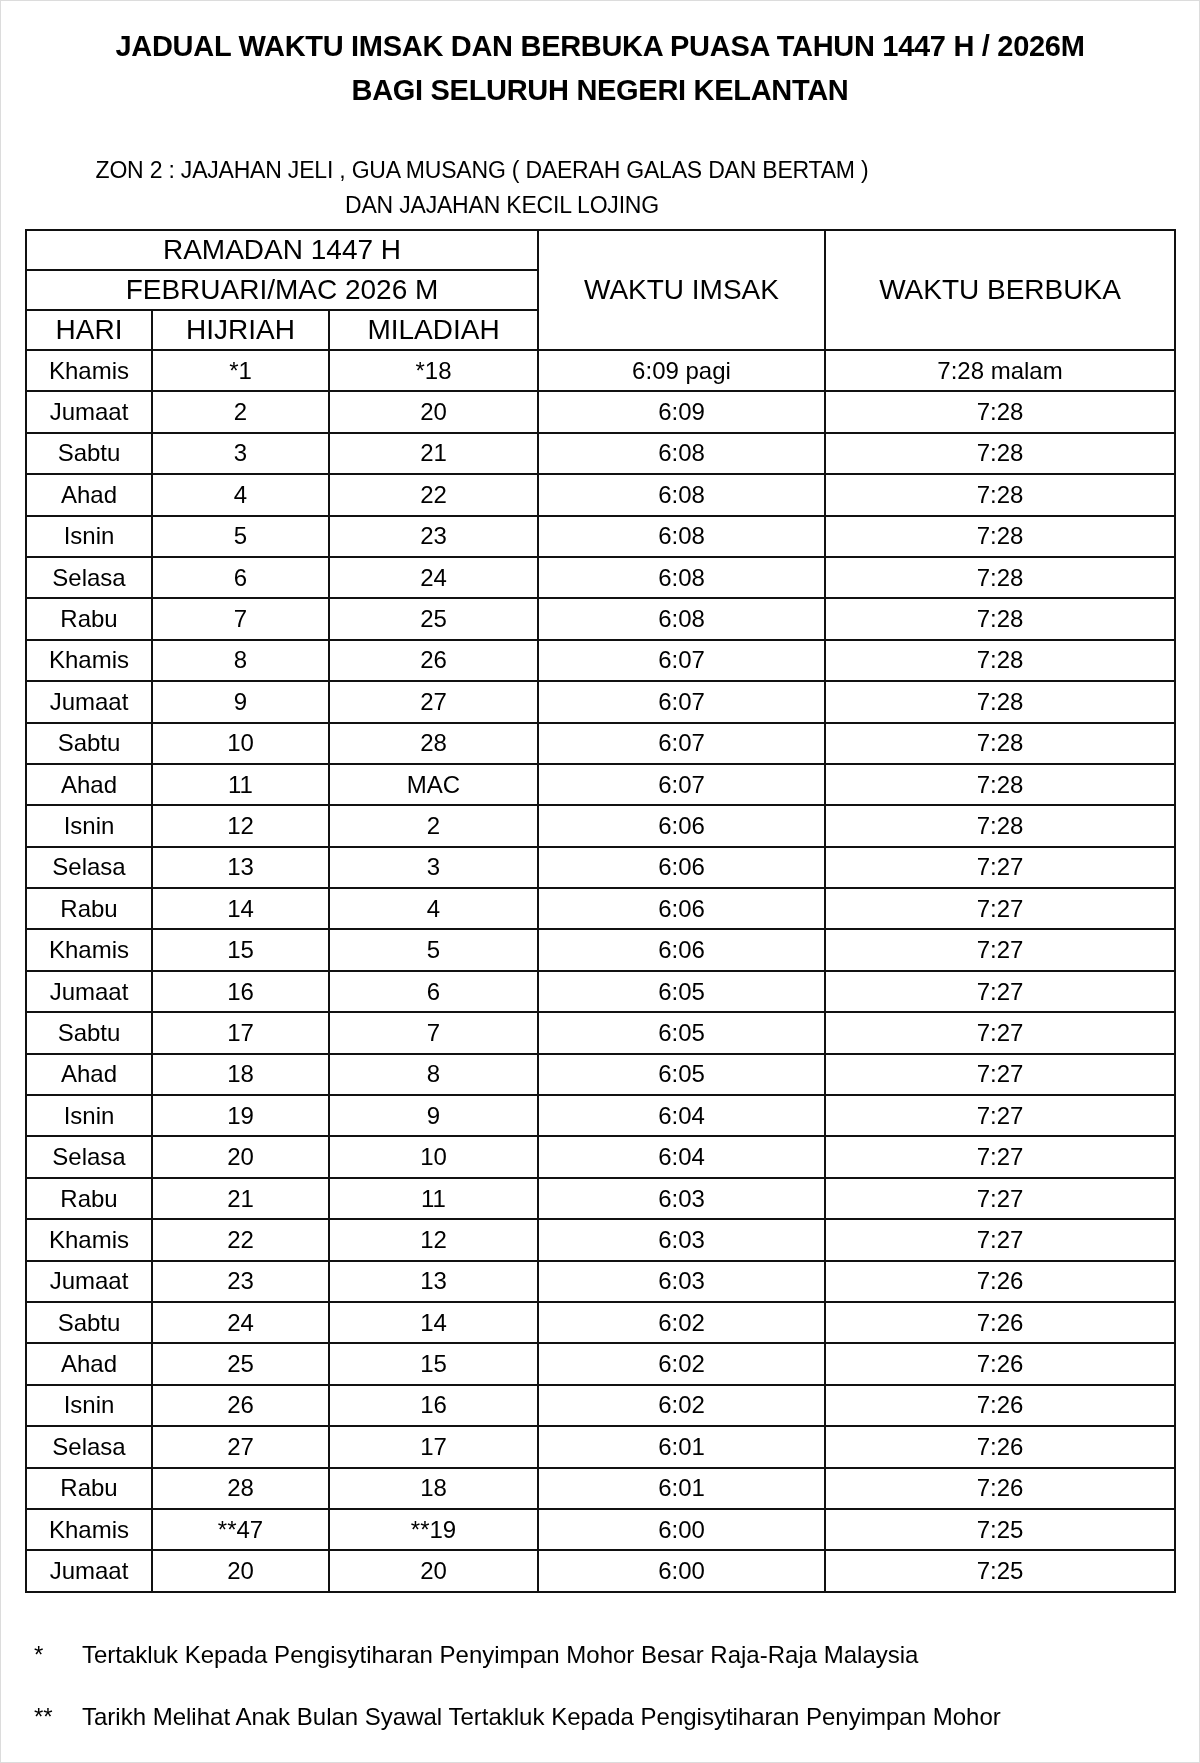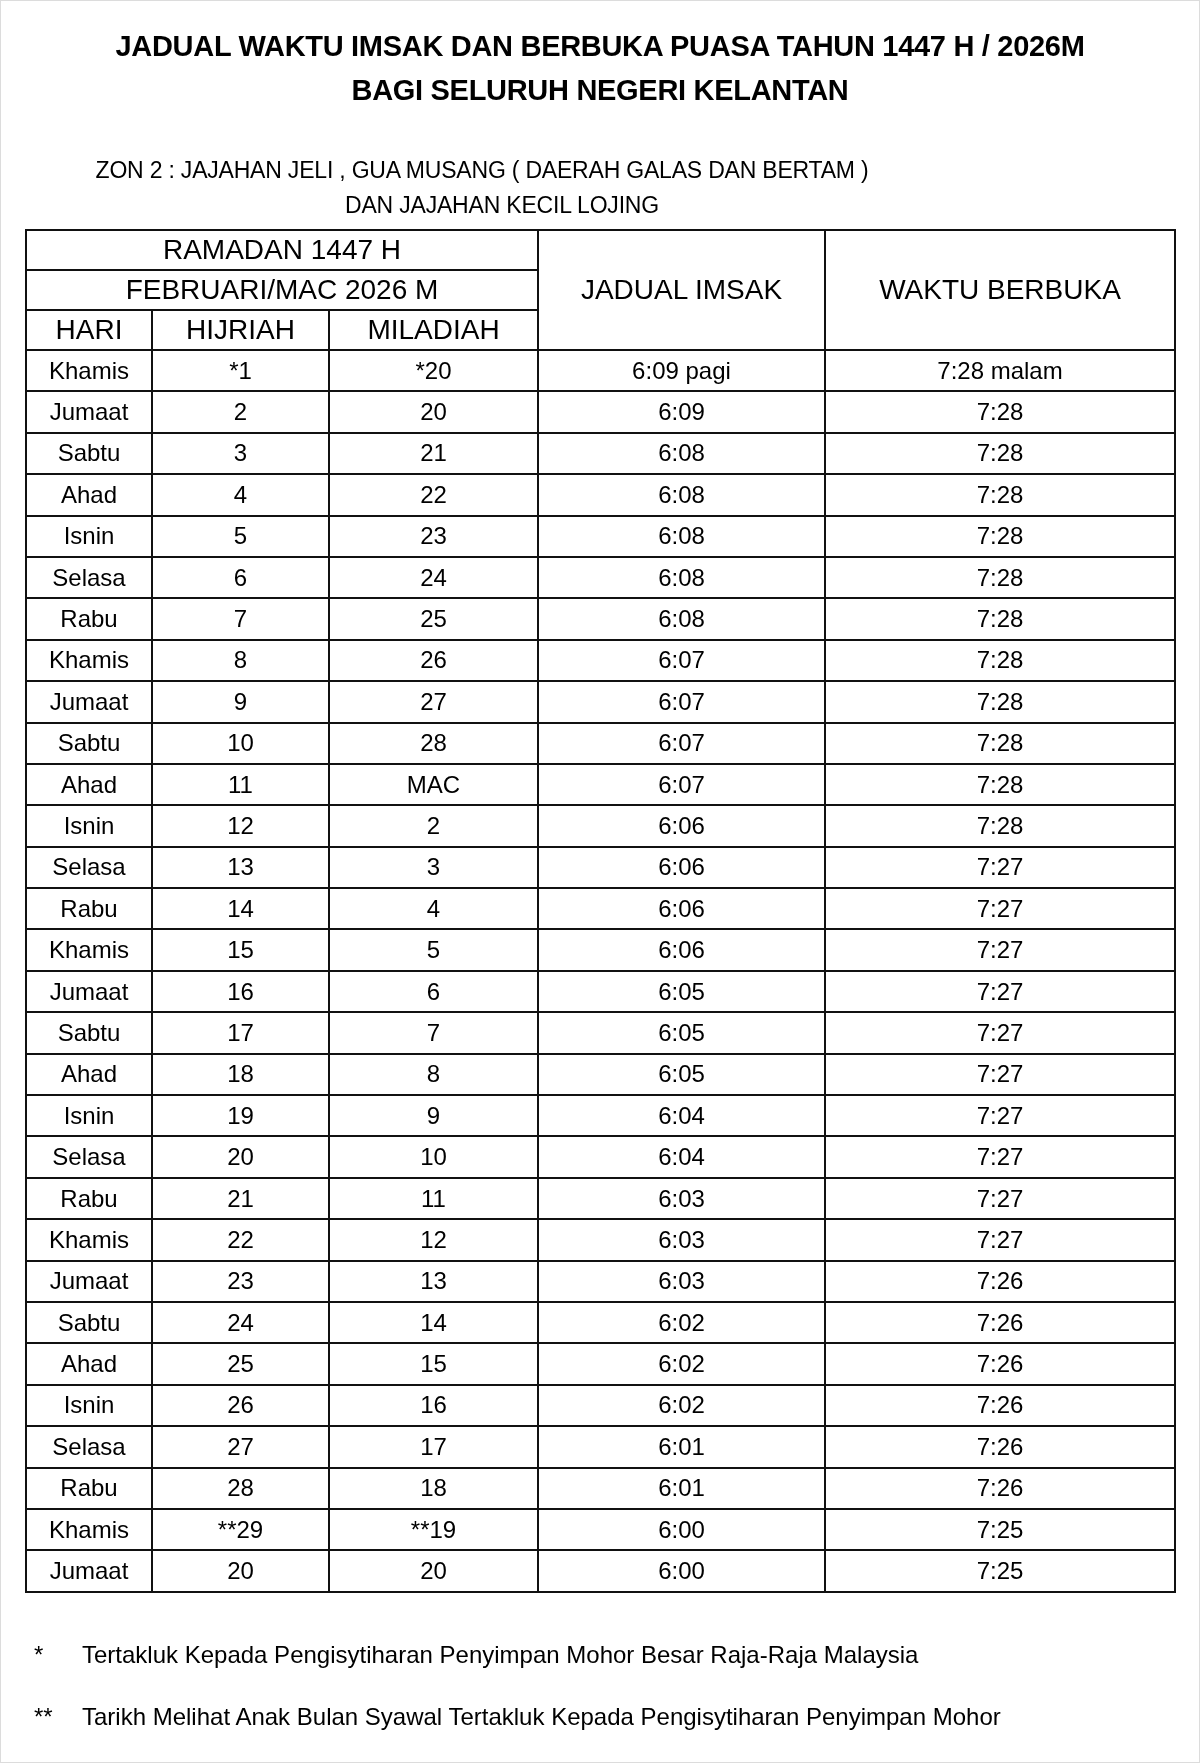--- a/index.html
+++ b/index.html
@@ -51,37 +51,37 @@
   <colgroup>
     <col class="c1">
       <col class="c2">
       <col class="c3">
       <col class="c4">
       <col class="c5">
   </colgroup>
   <thead>
     <tr>
       <th colspan="3">RAMADAN 1447 H</th>
-      <th rowspan="3">JADUAL IMSAK</th>
+      <th rowspan="3">WAKTU IMSAK</th>
       <th rowspan="3">WAKTU BERBUKA</th>
     </tr>
     <tr>
       <th colspan="3">FEBRUARI/MAC 2026 M</th>
     </tr>
     <tr>
       <th>HARI</th>
       <th>HIJRIAH</th>
       <th>MILADIAH</th>
     </tr>
   </thead>
   <tbody id="rows">
       <tr>
         <td>Khamis</td>
         <td>*1</td>
-        <td>*20</td>
+        <td>*18</td>
         <td>6:09 pagi</td>
         <td>7:28 malam</td>
       </tr>
       <tr>
         <td>Jumaat</td>
         <td>2</td>
         <td>20</td>
         <td>6:09</td>
         <td>7:28</td>
       </tr>
@@ -262,21 +262,21 @@
       </tr>
       <tr>
         <td>Rabu</td>
         <td>28</td>
         <td>18</td>
         <td>6:01</td>
         <td>7:26</td>
       </tr>
       <tr>
         <td>Khamis</td>
-        <td>**29</td>
+        <td>**47</td>
         <td>**19</td>
         <td>6:00</td>
         <td>7:25</td>
       </tr>
       <tr>
         <td>Jumaat</td>
         <td>20</td>
         <td>20</td>
         <td>6:00</td>
         <td>7:25</td>

